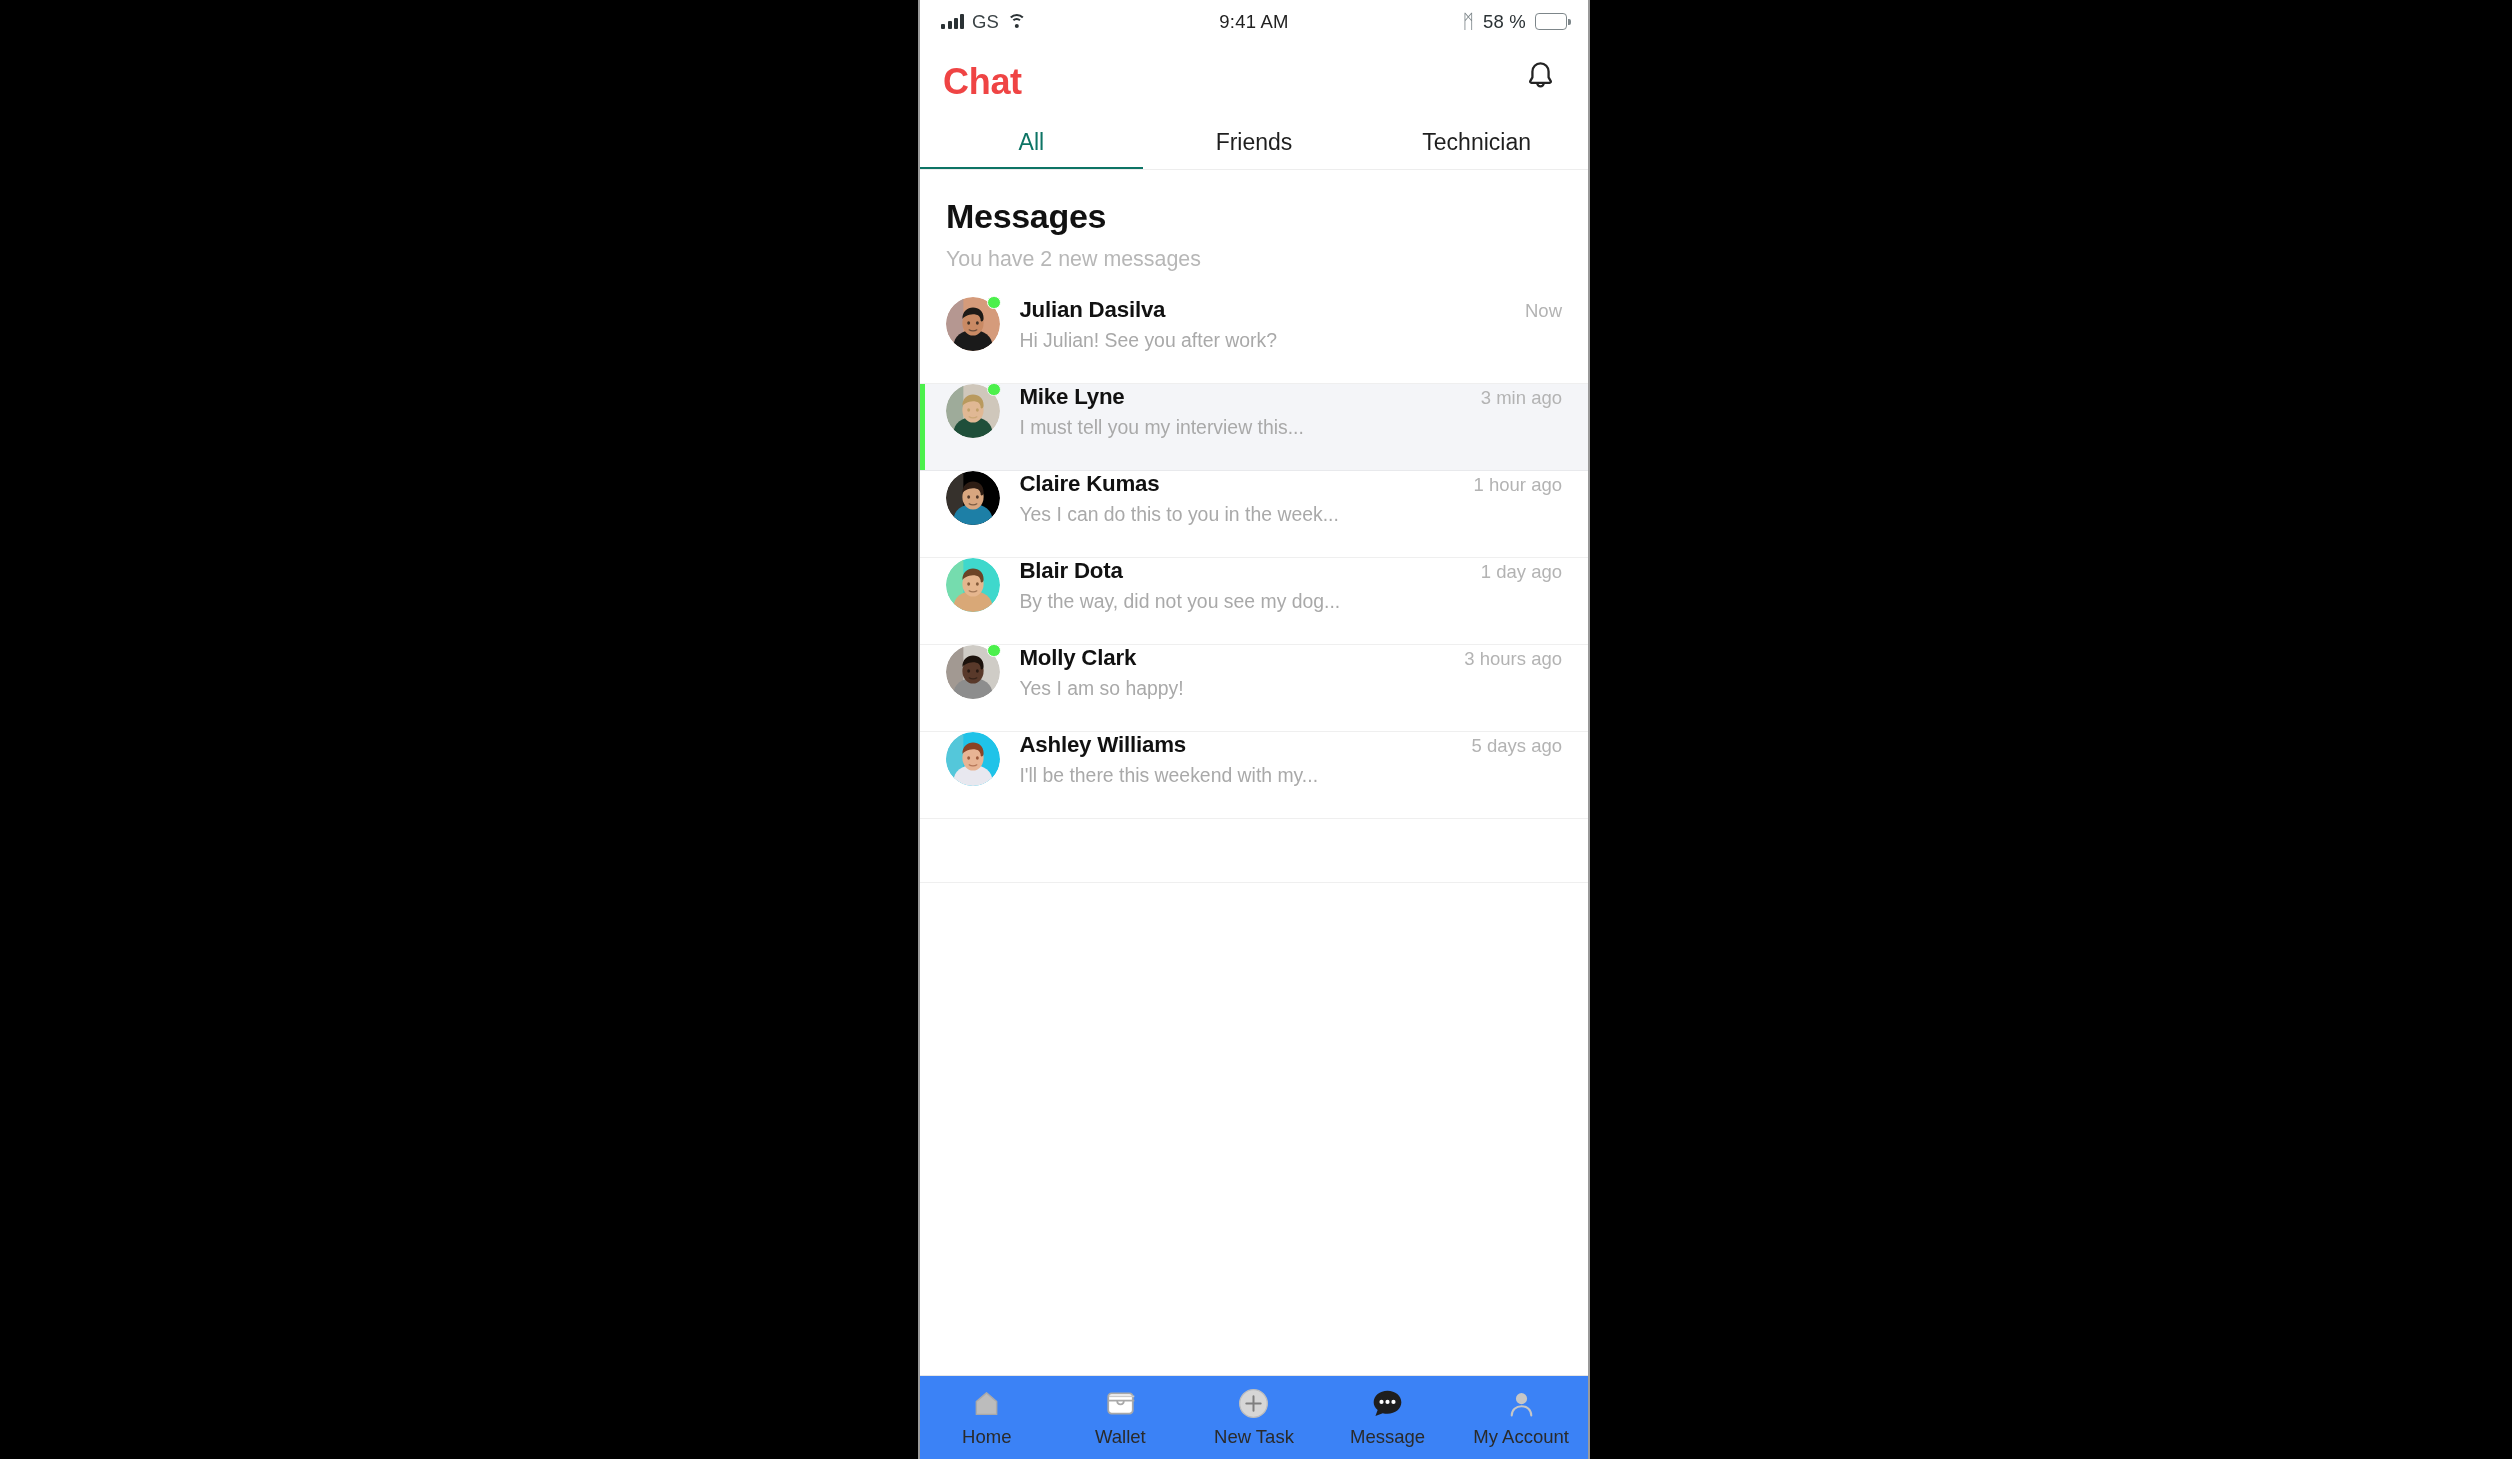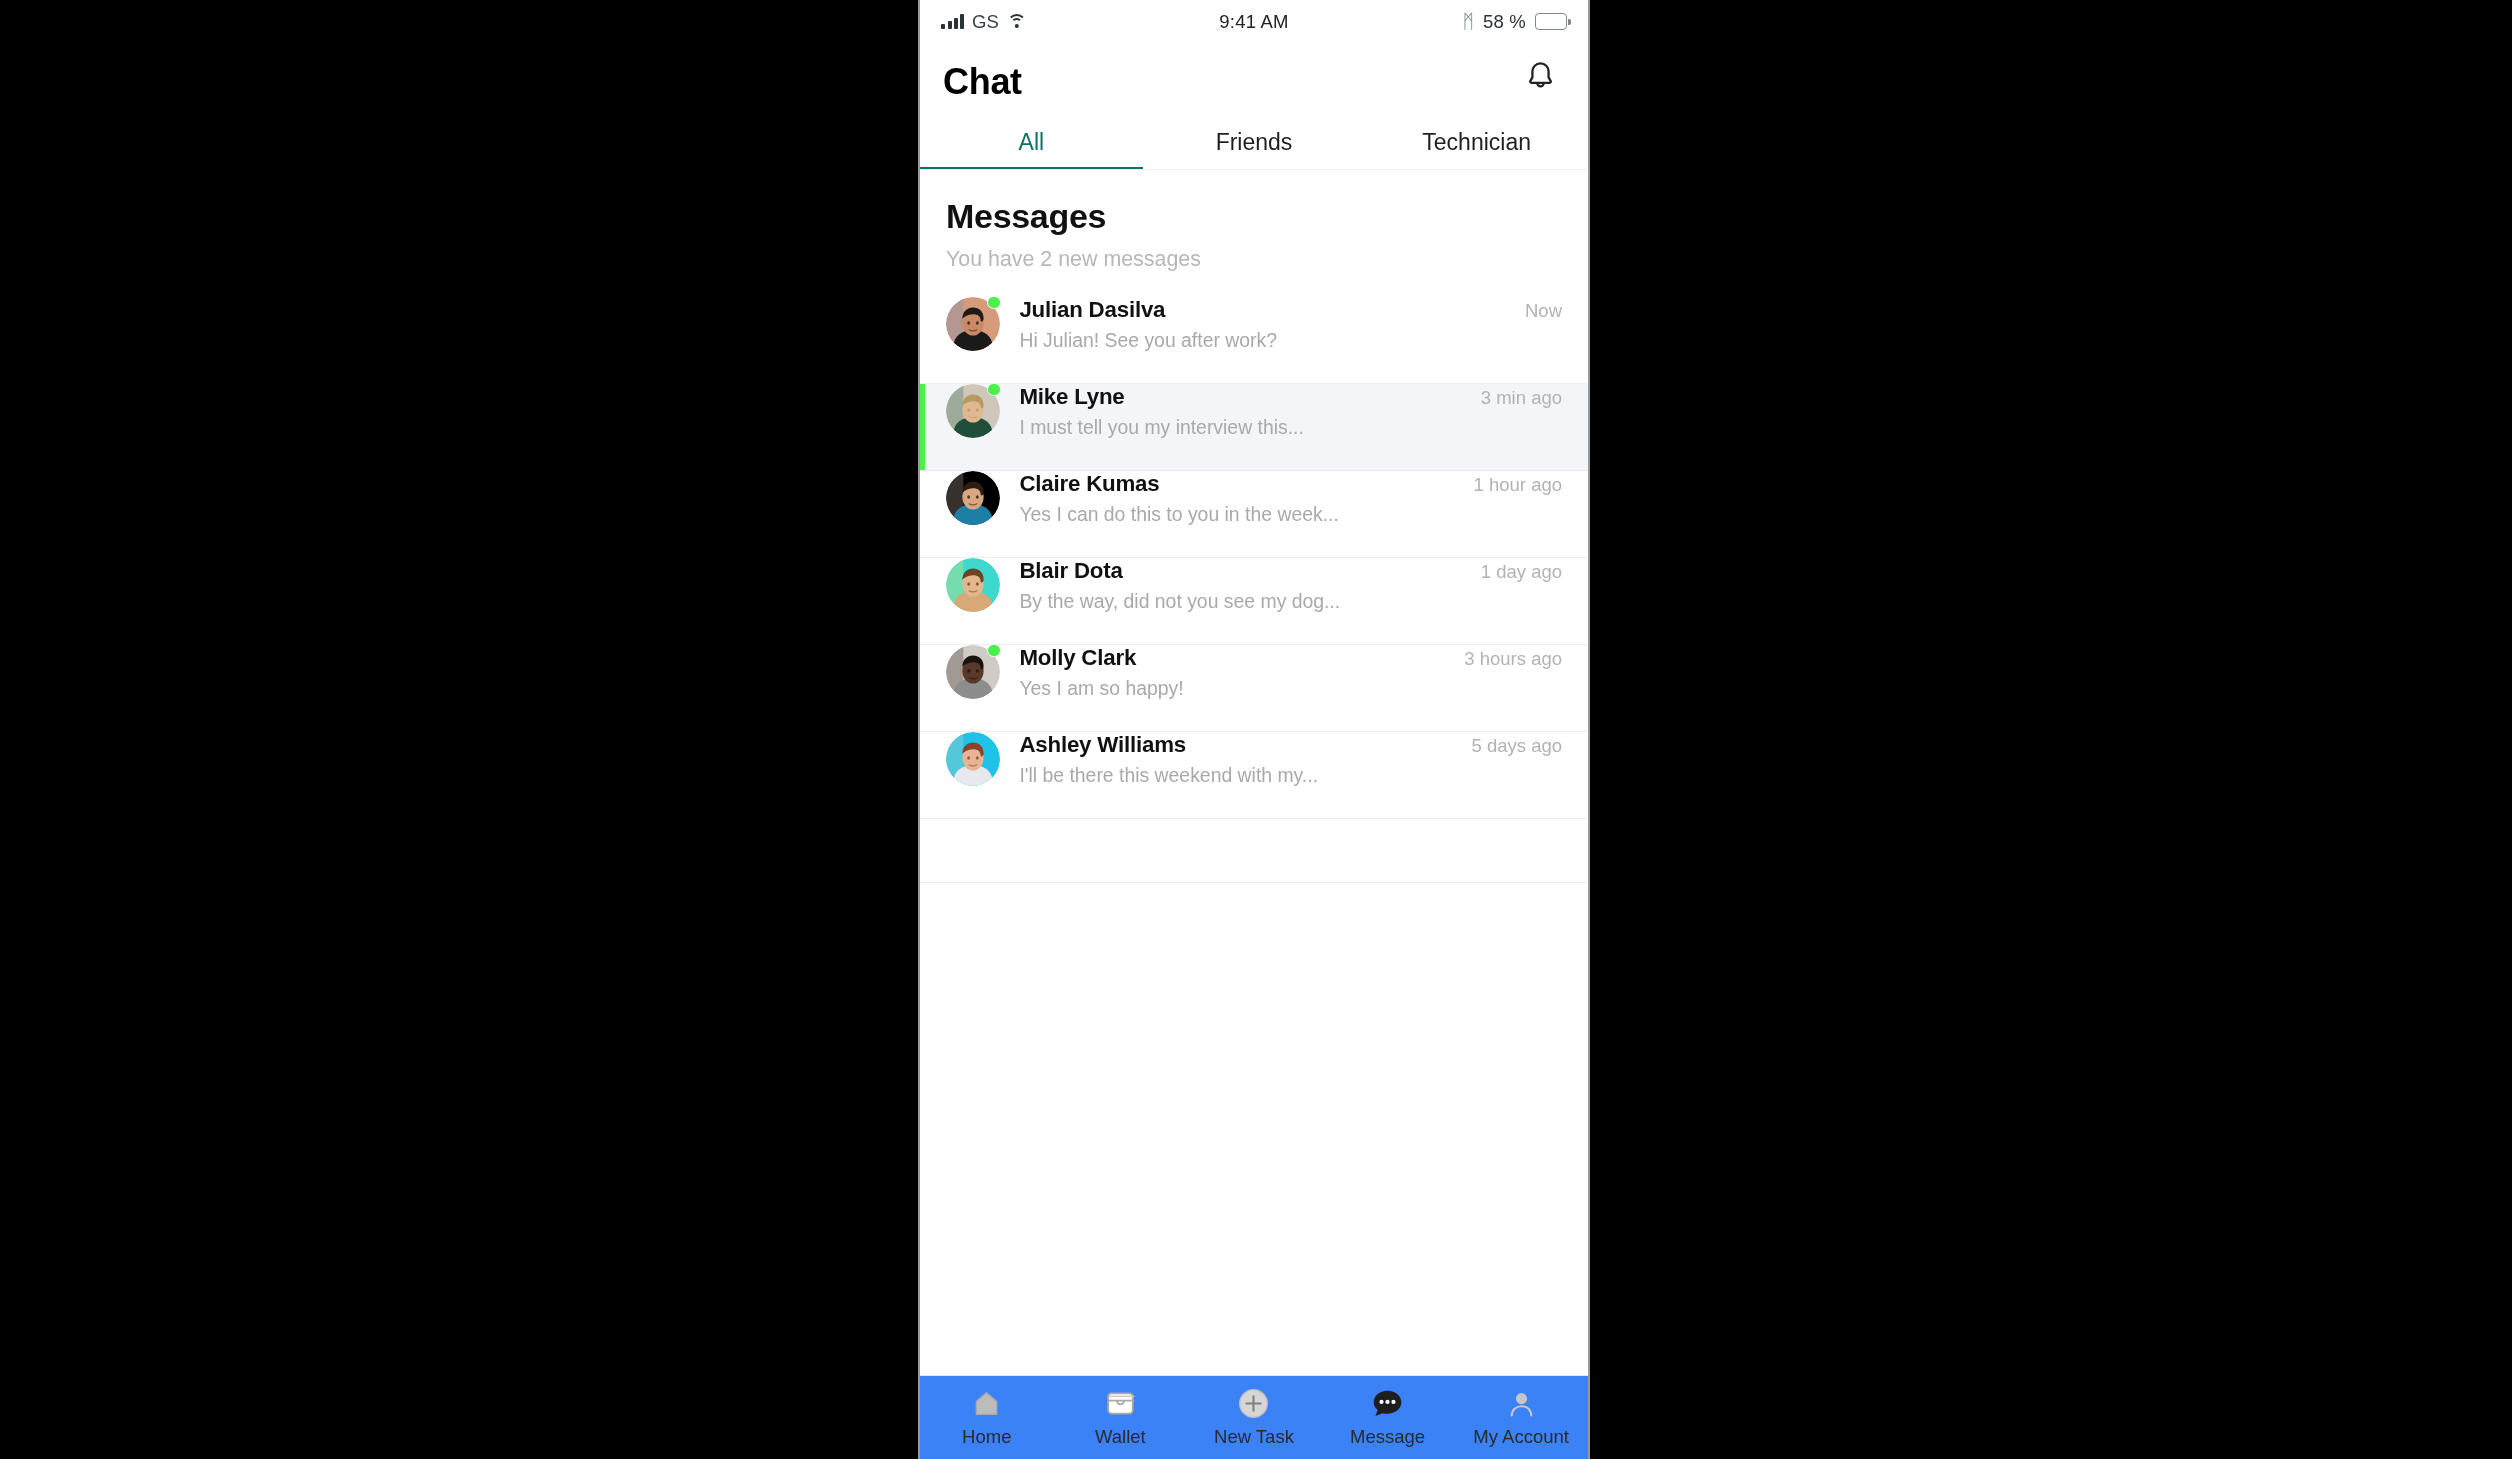--- a/index.html
+++ b/index.html
@@ -71,21 +71,21 @@
     content:""; position:absolute; right:-4.9px; top:4.9px;
     width:2.9px; height:5.8px; background:#7d868a; border-radius:0 1.9px 1.9px 0;
   }
 
   
   .header {
     flex:0 0 70px; height:70px;
     display:flex; align-items:center; justify-content:space-between;
     padding:0 21.4px 0 23px;
   }
-  .page-title { font-size:36px; font-weight:700; color:#000000; letter-spacing:-0.3px;margin-top:8px; }
+  .page-title { font-size:36px; font-weight:700; color:#ef4444; letter-spacing:-0.3px;margin-top:8px; }
   .bell-btn { width:52px; height:52px; display:flex; align-items:center; justify-content:center; }
 
   
   .tabs { flex:0 0 56px; display:flex; }
   .tab {
     flex:1; display:flex; align-items:flex-end; justify-content:center;
     padding-bottom:10.7px;
     font-size:23px; color:#1f1f1f;
     border-bottom:2.9px solid transparent;
   }

